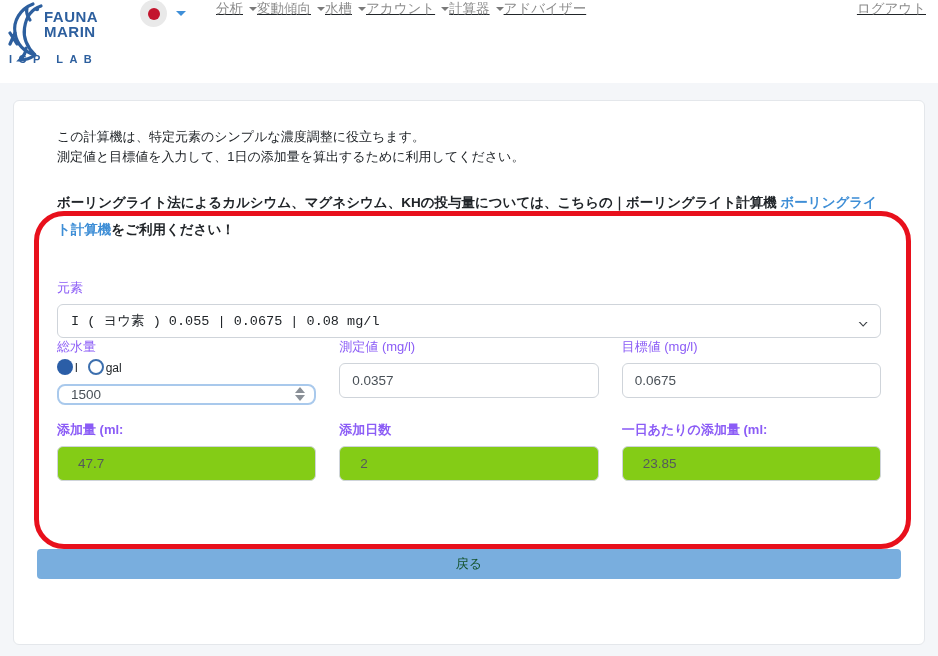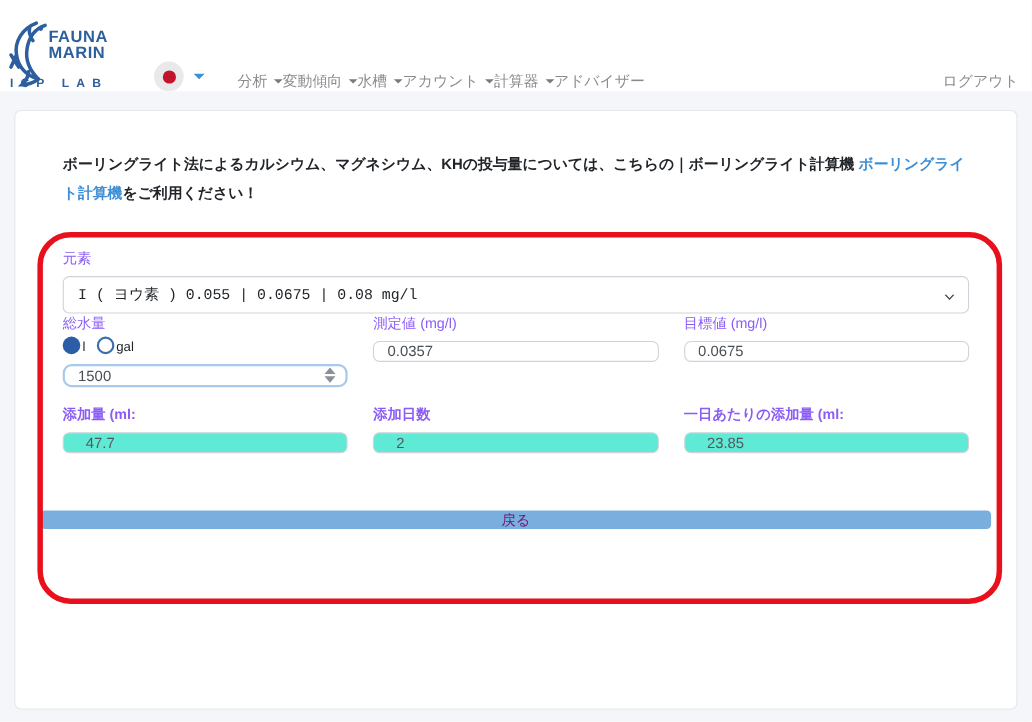--- a/index.html
+++ b/index.html
@@ -6,22 +6,23 @@
   html,body { width: 938px; height: 656px; }
   body {
     font-family: "Liberation Sans", "DejaVu Sans", sans-serif;
     background: #f4f6f9;
     color: #212529;
     overflow: hidden;
   }
   
   .navbar {
     height: 83px; background: #fff;
-    display: flex; align-items: flex-end;
+    display: flex; align-items: flex-start;
     padding: 0 12px 0 8px;
+    text-decoration: underline;
   }
   .logo { position: relative; width: 106px; height: 66px; flex: 0 0 auto; }
   .logo svg { position: absolute; left: 0; top: 0; }
   .logo-text { position: absolute; left: 36px; top: 9px; color: #2d5f9e; font-weight: 800; font-size: 15px; line-height: 15px; letter-spacing: .5px; }
   .logo-sub { position: absolute; left: 1px; bottom: 1px; color: #2d5f9e; font-weight: 800; font-size: 11px; letter-spacing: 6.5px; white-space: nowrap; }
   .lang { display: flex; align-items: center; margin-left: 26px; gap: 9px; cursor: pointer; }
   .flag-circle { width: 27px; height: 27px; border-radius: 50%; background: #e9e9e9; position: relative; }
   .flag-circle::after { content:""; position: absolute; left: 50%; top: 50%; width: 12px; height: 12px; margin: -6px 0 0 -6px; border-radius: 50%; background: #c3142d; }
   .caret-blue { width: 0; height: 0; border-left: 5px solid transparent; border-right: 5px solid transparent; border-top: 5px solid #3f8fd8; }
   .nav-items { display: flex; align-items: center; margin-left: 30px; }
@@ -63,37 +64,37 @@
   }
   .chevron { font-size: 14px; color: #3a3f44; line-height: 1; transform: scaleX(1.4); }
   .grid3 { display: grid; grid-template-columns: 1fr 1fr 1fr; column-gap: 23px; }
   .radio-row { display: flex; align-items: flex-end; gap: 2px; margin-top: 3px; }
   .radio { width: 16px; height: 16px; border-radius: 50%; cursor: pointer; }
   .radio.on { background: #2b5ea7; }
   .radio.off { background: #fff; border: 2px solid #3c6fae; margin-left: 8px; }
   .radio-label { font-size: 12px; color: #212529; line-height: 1; padding-bottom: 1px; }
   .num-wrap { position: relative; margin-top: 9px; }
   .input {
-    width: 100%; height: 19px;
+    width: 100%; height: 35px;
     border: 1px solid #cfd4da; border-radius: 6px;
     padding: 0 12px; font-size: 13.5px; color: #495057;
     font-family: "Liberation Sans", "DejaVu Sans", sans-serif;
     background: #fff; outline: none;
   }
   .num-input { height: 21px; border: 2px solid #a9c9ec; border-radius: 8px; }
   .spinner { position: absolute; right: 11px; top: 50%; transform: translateY(-50%); display: flex; flex-direction: column; gap: 2px; cursor: pointer; }
   .spin-up { width: 0; height: 0; border-left: 5px solid transparent; border-right: 5px solid transparent; border-bottom: 6px solid #8a9097; }
   .spin-down { width: 0; height: 0; border-left: 5px solid transparent; border-right: 5px solid transparent; border-top: 6px solid #8a9097; }
   .mt6 { margin-top: 7px; }
   .results { margin-top: 16px; }
-  .input:disabled, .input.disabled { background: #5eead4; color: #55595d; padding-left: 20px; }
+  .input:disabled, .input.disabled { background: #84cc16; color: #55595d; padding-left: 20px; }
   .back-btn {
-    display: block; width: 100%; height: 17px; margin-top: 52px;
+    display: block; width: 100%; height: 30px; margin-top: 68px;
     background: #79aede; border: none; border-radius: 4px;
-    font-size: 13px; color: #701a75; cursor: pointer;
+    font-size: 13px; color: #14532d; cursor: pointer;
     font-family: "Liberation Sans", "DejaVu Sans", sans-serif;
   }
 </style>
 </head>
 <body>
 
 <div class="navbar">
   <div class="logo">
     <svg width="38" height="62" viewBox="0 0 38 62">
       <g fill="none" stroke="#2d5f9e" stroke-width="3.2" stroke-linecap="round">
@@ -143,20 +144,24 @@
   </div>
 
   <div class="logout">ログアウト</div>
 </div>
 
 <div class="main">
   <div class="card">
 
 
     <div class="card-body">
+      <div class="intro">
+        <div>この計算機は、特定元素のシンプルな濃度調整に役立ちます。</div>
+        <div>測定値と目標値を入力して、1日の添加量を算出するために利用してください。</div>
+      </div>
 
       <div class="notice"><span>ボーリングライト法によるカルシウム、マグネシウム、KHの投与量については、こちらの｜ボーリングライト計算機 </span><a href="#">ボーリングライト計算機</a><span>をご利用ください！</span></div>
 
       <div class="element-block">
         <div class="field-label">元素</div>
         <div class="select">
           <span>I ( ヨウ素 ) 0.055 | 0.0675 | 0.08 mg/l</span>
           <span class="chevron">⌄</span>
         </div>
       </div>

